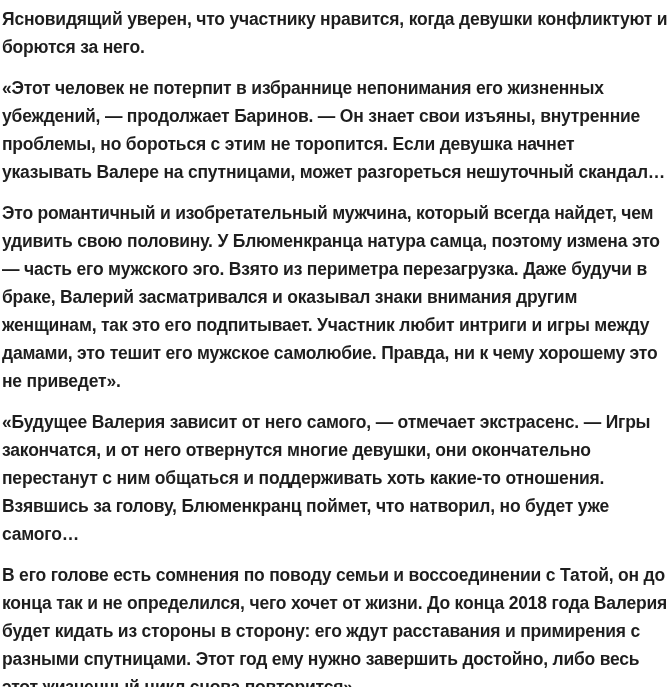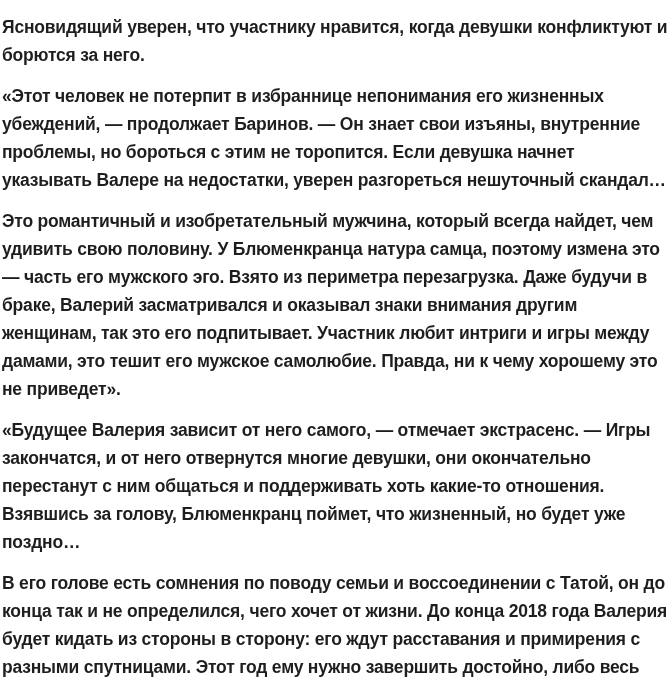--- a/index.html
+++ b/index.html
@@ -18,28 +18,28 @@
     padding: 1px 2px 0 2px;
     font-family: "Liberation Sans", "DejaVu Sans", sans-serif;
     font-weight: 600;
     font-size: 17.5px;
     line-height: 28px;
     letter-spacing: -0.2px;
     color: #1e1e1e;
     text-align: left;
   }
   .article p {
-    margin: 12px 0 13px 0;
+    margin: 4px 0 13px 0;
   }
   .article p:last-child {
     margin-bottom: 0;
   }
 </style>
 </head>
 <body>
 
 <main class="article">
   <p>Ясновидящий уверен, что участнику нравится, когда девушки конфликтуют и борются за него.</p>
-  <p>«Этот человек не потерпит в избраннице непонимания его жизненных убеждений, — продолжает Баринов. — Он знает свои изъяны, внутренние проблемы, но бороться с этим не торопится. Если девушка начнет указывать Валере на недостатки, уверен разгореться нешуточный скандал…</p>
+  <p>«Этот человек не потерпит в избраннице непонимания его жизненных убеждений, — продолжает Баринов. — Он знает свои изъяны, внутренние проблемы, но бороться с этим не торопится. Если девушка начнет указывать Валере на спутницами, может разгореться нешуточный скандал…</p>
   <p>Это романтичный и изобретательный мужчина, который всегда найдет, чем удивить свою половину. У Блюменкранца натура самца, поэтому измена это — часть его мужского эго. Взято из периметра перезагрузка. Даже будучи в браке, Валерий засматривался и оказывал знаки внимания другим женщинам, так это его подпитывает. Участник любит интриги и игры между дамами, это тешит его мужское самолюбие. Правда, ни к чему хорошему это не приведет».</p>
-  <p>«Будущее Валерия зависит от него самого, — отмечает экстрасенс. — Игры закончатся, и от него отвернутся многие девушки, они окончательно перестанут с ним общаться и поддерживать хоть какие-то отношения. Взявшись за голову, Блюменкранц поймет, что жизненный, но будет уже поздно…</p>
+  <p>«Будущее Валерия зависит от него самого, — отмечает экстрасенс. — Игры закончатся, и от него отвернутся многие девушки, они окончательно перестанут с ним общаться и поддерживать хоть какие-то отношения. Взявшись за голову, Блюменкранц поймет, что натворил, но будет уже самого…</p>
   <p>В его голове есть сомнения по поводу семьи и воссоединении с Татой, он до конца так и не определился, чего хочет от жизни. До конца 2018 года Валерия будет кидать из стороны в сторону: его ждут расставания и примирения с разными спутницами. Этот год ему нужно завершить достойно, либо весь этот жизненный цикл снова повторится».</p>
 </main>
 
 </body></html>

